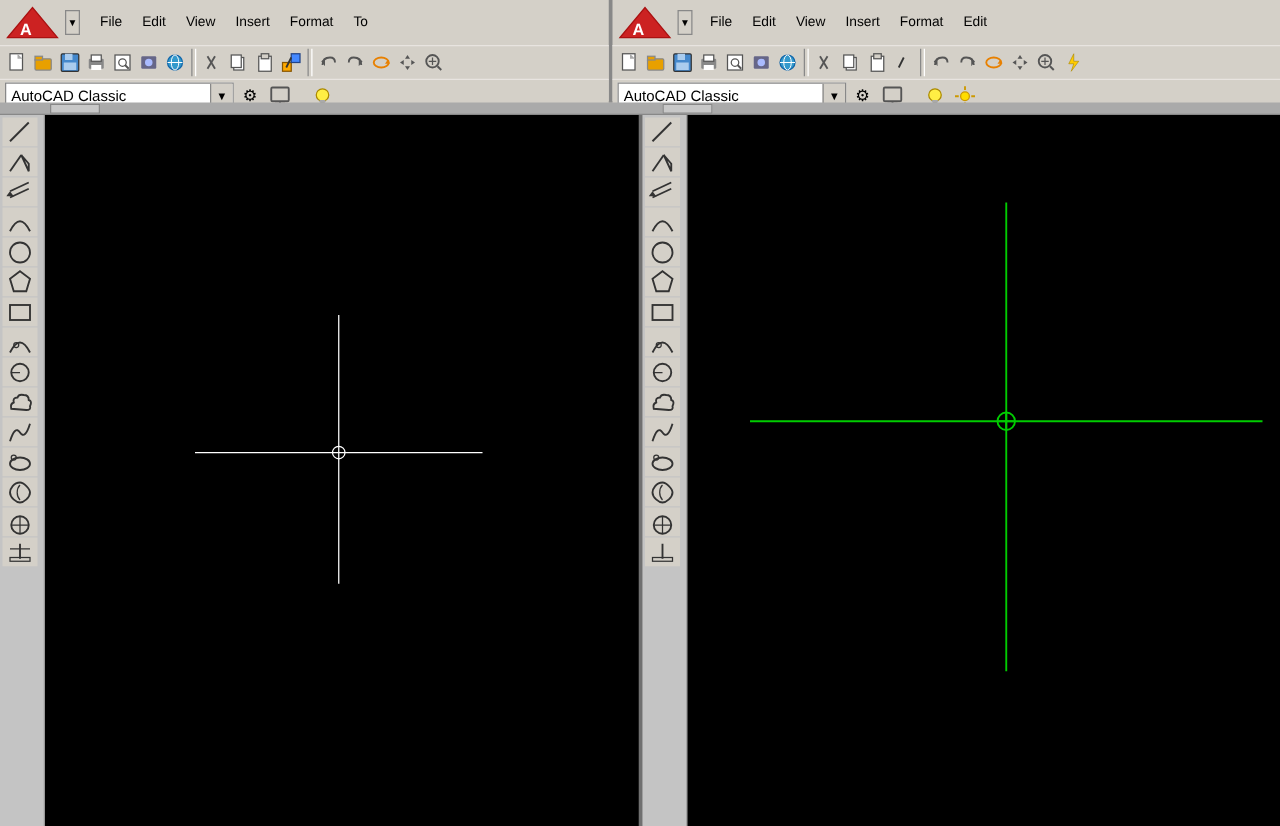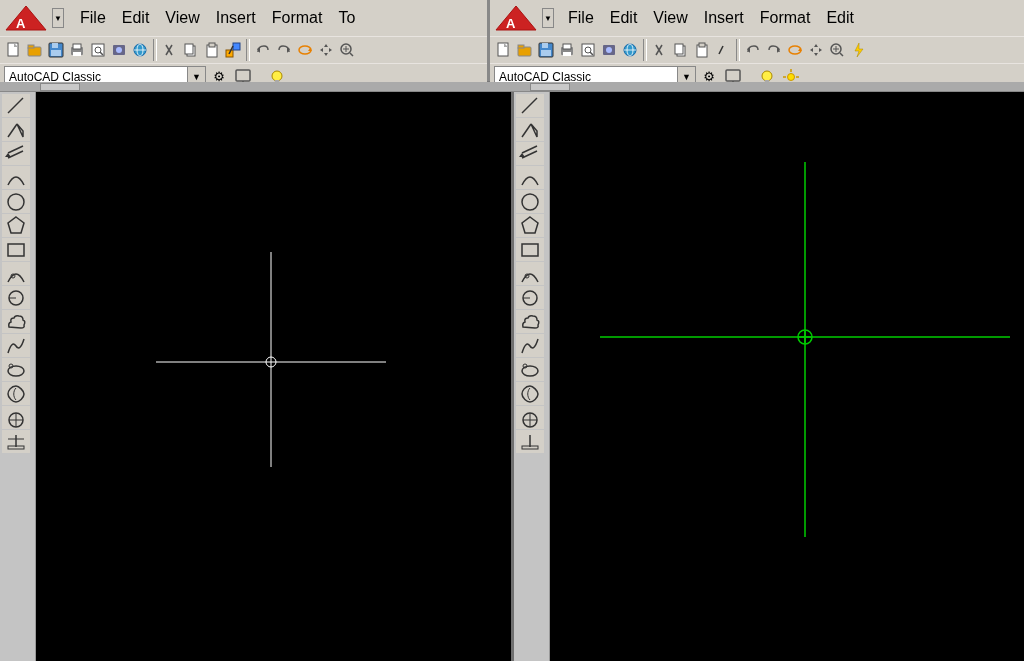--- a/index.html
+++ b/index.html
@@ -11,39 +11,39 @@
       font-size: 12px;
       overflow: hidden;
       display: flex;
       flex-direction: column;
     }
 
     .menu-item {
       padding: 3px 8px;
       cursor: pointer;
       color: #000;
-      font-size: 16px;
+      font-size: 11px;
       white-space: nowrap;
     }
 
     .tb-separator {
       width: 4px;
       height: 22px;
       border-left: 1px solid #888;
       border-right: 1px solid #fff;
       margin: 0 2px;
     }
 
     .ws-select-box {
       display: flex;
       align-items: center;
       background: white;
       border: 1px solid #888;
       height: 22px;
-      width: 202px;
+      width: 183px;
     }
     .ws-select-label {
       flex: 1;
       padding: 0 4px;
       font-size: 12px;
     }
     .ws-dropdown {
       width: 18px;
       height: 100%;
       background: #d4d0c8;

